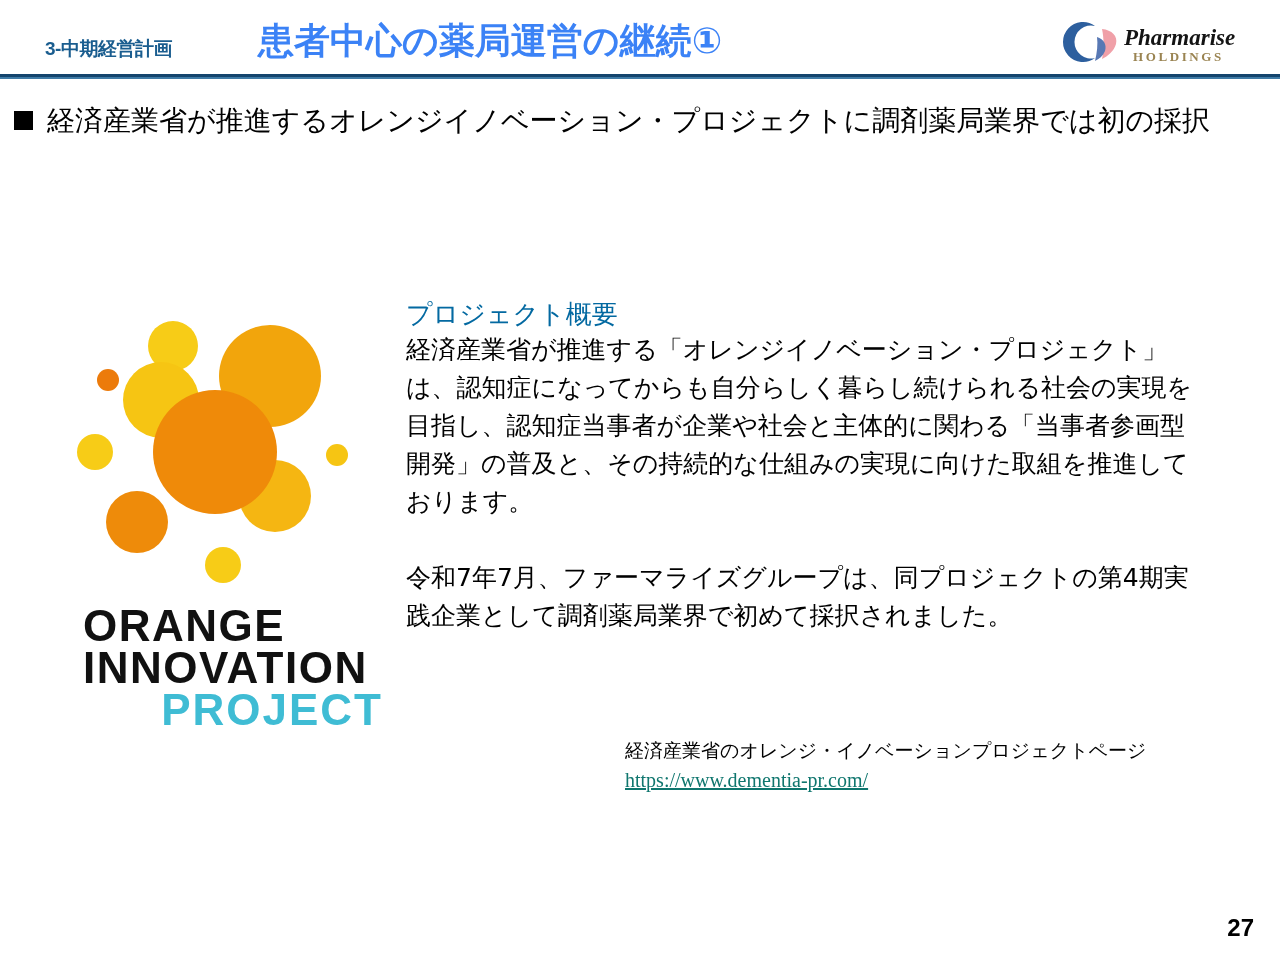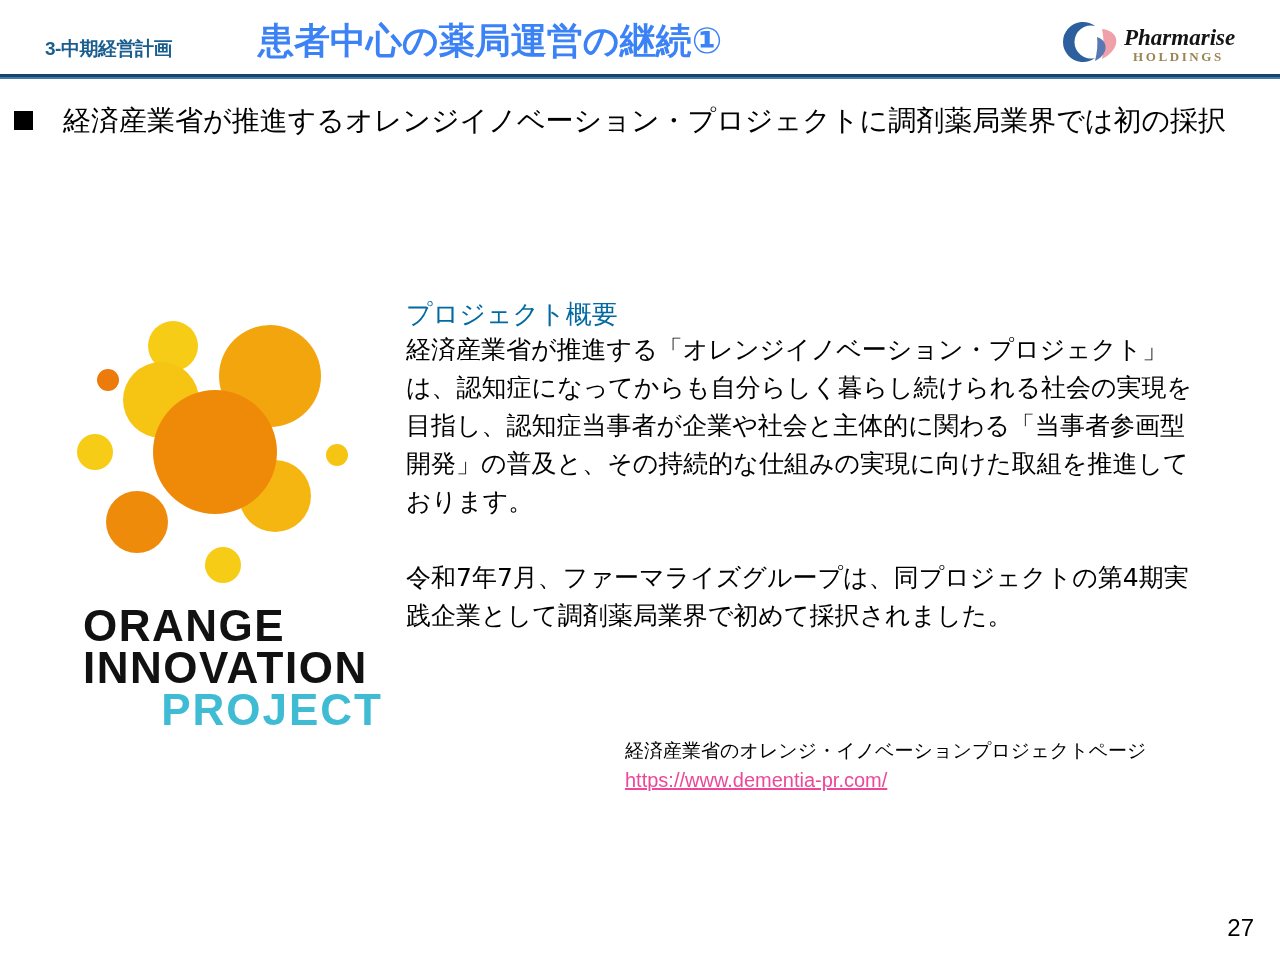--- a/index.html
+++ b/index.html
@@ -80,21 +80,21 @@
   #bullet-marker {
     position: absolute;
     left: 0;
     top: 12px;
     width: 19px;
     height: 19px;
     background: #000000;
   }
   #bullet-text {
     margin: 0;
-    padding-left: 49px;
+    padding-left: 33px;
     font-size: 28px;
     line-height: 44px;
     letter-spacing: 0px;
     color: #000000;
     font-family: "DejaVu Sans", "Liberation Sans", sans-serif;
   }
 
   
   #oip-logo {
     position: absolute;
@@ -169,32 +169,32 @@
     font-size: 19px;
     line-height: 28px;
     color: #000000;
     font-family: "DejaVu Sans", "Liberation Sans", sans-serif;
   }
   #source-url {
     display: inline-block;
     margin-top: 2px;
     font-size: 20px;
     line-height: 28px;
-    color: #ec4899;
+    color: #0f766e;
     text-decoration: underline;
-    font-family: Liberation Sans, sans-serif;
+    font-family: Liberation Serif, serif;
   }
 
   
   #page-number {
     position: absolute;
     right: 26px;
     bottom: 18px;
     font-size: 24px;
-    font-weight: normal;
+    font-weight: bold;
     color: #000000;
     font-family: "Liberation Sans", "DejaVu Sans", sans-serif;
   }
 </style>
 </head>
 <body>
 
 <div id="slide-header">
   <div id="header-section-label">3-中期経営計画</div>
   <div id="header-title">患者中心の薬局運営の継続①</div>

